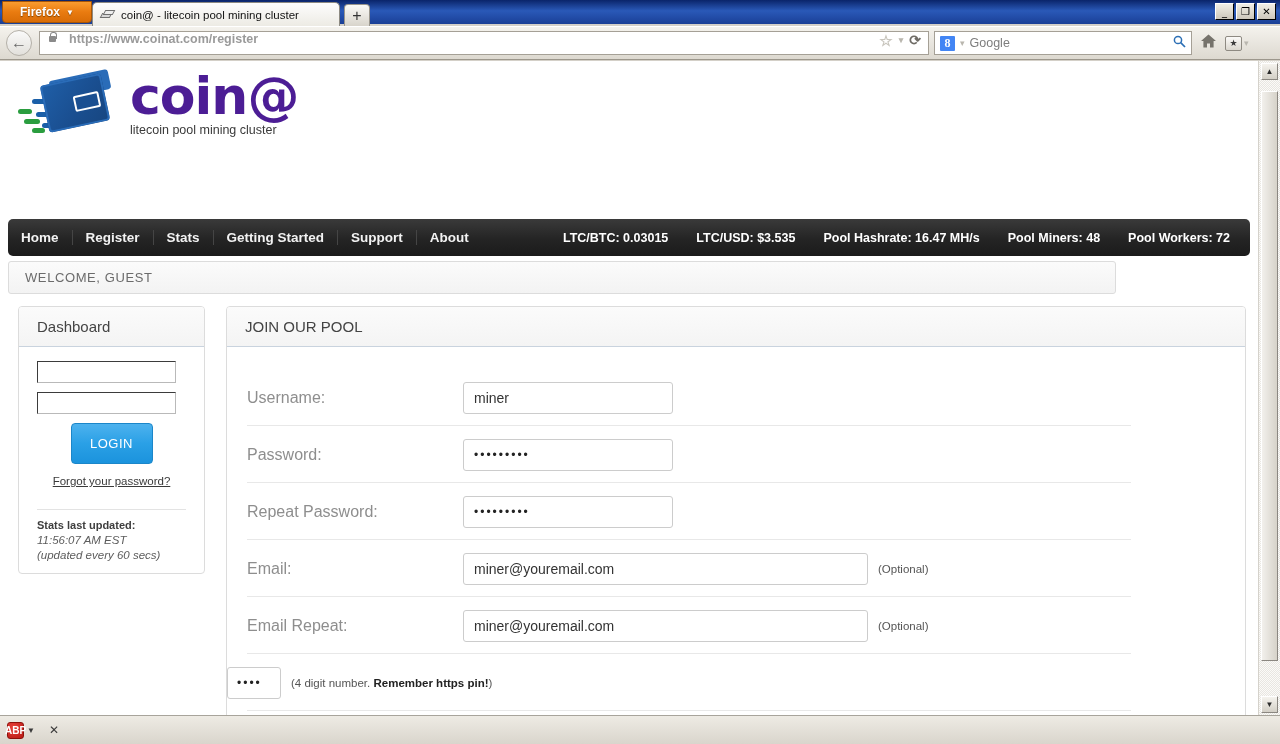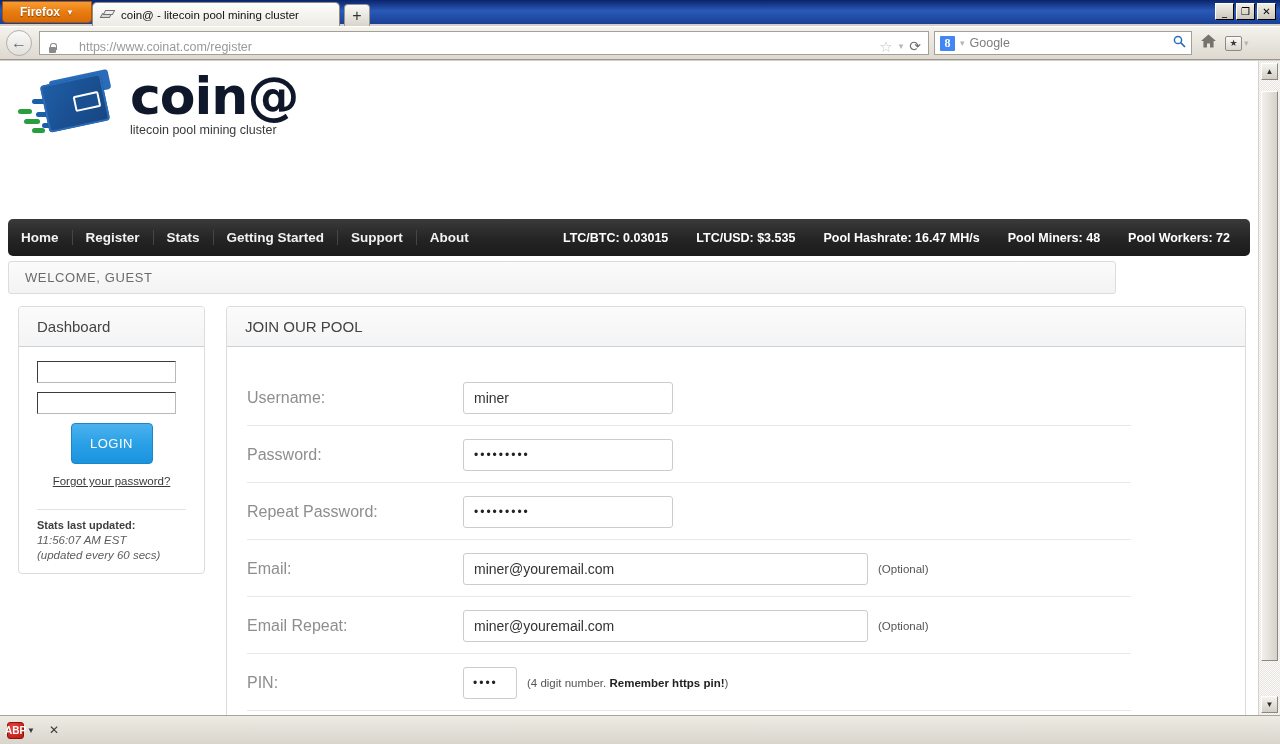--- a/index.html
+++ b/index.html
@@ -74,22 +74,22 @@
   #backbtn {
     width: 26px; height: 26px; border-radius: 50%;
     background: linear-gradient(to bottom,#fafafa,#e2e0db);
     border: 1px solid #b4b0a8;
     display:flex; align-items:center; justify-content:center;
     color:#6a6a6a; font-size:16px; line-height:1;
   }
   #urlbar {
     flex: 0 0 auto; width: 890px; height: 24px; margin-left: 2px;
     background: #fff; border: 1px solid #a5a096;
-    display: flex; align-items: flex-end; padding: 0 4px; gap: 22px;
-    font-size: 12.5px; color: #9a9a9a;
+    display: flex; align-items: flex-start; padding: 0 4px; gap: 12px;
+    font-size: 12.5px; color: #9a9a9a; font-weight: bold;
   }
   .lock {
     width: 9px; height: 11px; position: relative; margin-left: 4px; flex:0 0 auto;
   }
   .lock::before{
     content:""; position:absolute; left:1px; top:4px; width:7px; height:6px;
     background:#8a8a8a; border-radius:1px;
   }
   .lock::after{
     content:""; position:absolute; left:2px; top:0; width:5px; height:6px;
@@ -151,21 +151,21 @@
   }
   .card-top {
     position:absolute; left:34px; top:2px; width:60px; height:20px;
     background:#2a6cb8; border-radius:3px; transform: rotate(-12deg);
   }
   .streak { position:absolute; height:5px; border-radius:3px; }
   .streak.g { background:#2a9d3f; }
   .streak.b { background:#1a5fa8; }
   #logo-text { position:relative; padding-bottom:2px; }
   #logo-word {
-    font-size: 52px; font-weight: bold; color:#0f172a; line-height:.92;
+    font-size: 52px; font-weight: bold; color:#4c1d95; line-height:.92;
     letter-spacing:-1px; font-family:"DejaVu Sans", sans-serif;
   }
   #logo-tag { font-size:12.5px; color:#3a3a3a; margin-top:2px; }
 
   
   #sitenav {
     position:absolute; left:8px; top:158px; width:1242px; height:37px;
     background: linear-gradient(to bottom,#3a3a3a 0%,#242424 55%,#1b1b1b 100%);
     border-radius: 5px;
     display:flex; align-items:center;
@@ -451,21 +451,20 @@
 
           <div class="frow">
             <div class="lbl">Email Repeat:</div>
             <div class="fld">
               <div class="tb w405">miner@youremail.com</div>
               <span class="optional">(Optional)</span>
             </div>
           </div>
 
           <div class="frow">
-            <div class="lbl">PIN:</div>
             <div class="fld">
               <div class="tb w54 dots">••••</div>
               <span class="hint"><span>(4 digit number. </span><b>Remember https pin!</b><span>)</span></span>
             </div>
           </div>
 
           <div id="register-row">
             
           </div>
         </div>

